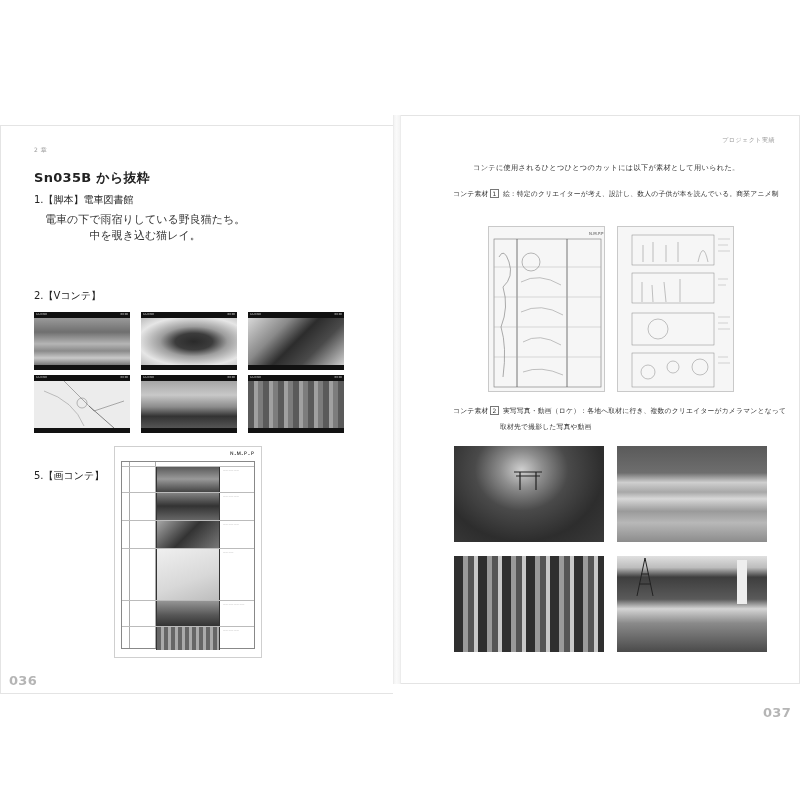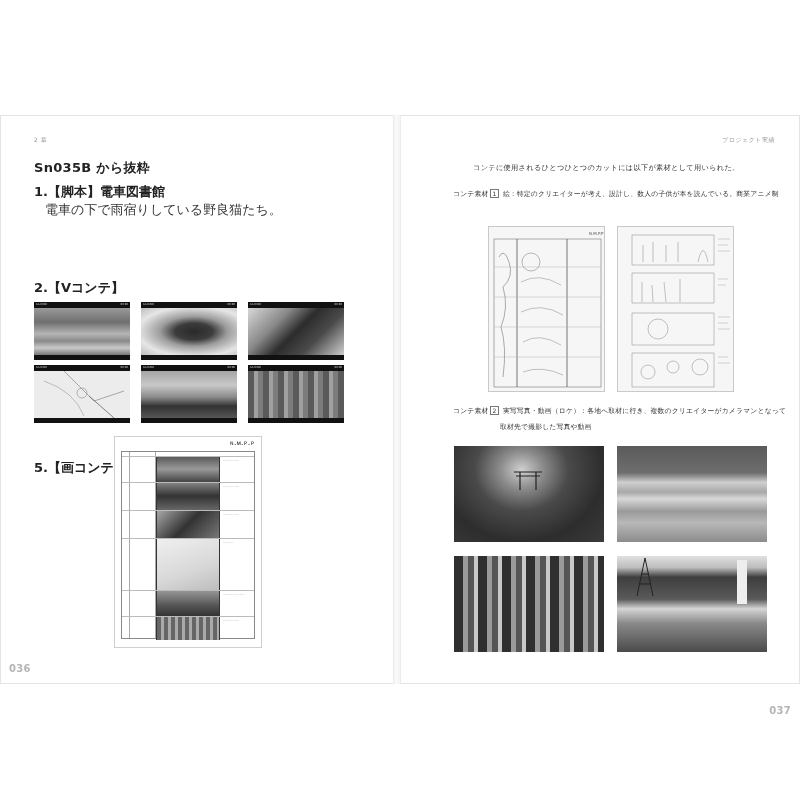--- a/index.html
+++ b/index.html
@@ -1,30 +1,30 @@
 <!DOCTYPE html>
 <html><head>
 <meta charset="utf-8">
 <style>
   * { box-sizing: border-box; margin: 0; padding: 0; }
   html, body { width: 800px; height: 800px; background: #ffffff; overflow: hidden; }
   body { position: relative; font-family: "DejaVu Sans", "Liberation Sans", sans-serif; color: #222; }
 
   .spread { position: absolute; left: 0; top: 115px; width: 800px; height: 569px; }
   .page { position: absolute; top: 0; height: 569px; background: #fff; border: 1px solid #e4e4e4; }
-  .page.left { left: 0; width: 393px; border-right: none; }
+  .page.left { left: 0; width: 393px; border-right: none; margin-top: 10px; }
   .gutter { position: absolute; left: 393px; top: 0; width: 8px; height: 569px; background: linear-gradient(to right, #f3f3f3, #fafafa 40%, #f3f3f3); border-left: 1px solid #ececec; border-right: 1px solid #ececec; }
   .page.right { left: 401px; width: 399px; border-left: none; }
 
   .running-head { position: absolute; font-size: 6px; color: #999; letter-spacing: 0.5px; }
-  .folio { position: absolute; font-size: 10px; color: #b5b5b5; font-weight: bold; letter-spacing: 0.3px; }
+  .folio { position: absolute; font-size: 13px; color: #b5b5b5; font-weight: bold; letter-spacing: 0.3px; }
 
   .title { position: absolute; left: 33px; top: 43px; font-size: 13px; font-weight: bold; color: #222; letter-spacing: 0.3px; }
-  .h2 { position: absolute; font-size: 13px; font-weight: bold; color: #222; }
-  .body-text { position: absolute; left: 44px; top: 86px; font-family: Liberation Sans, sans-serif; font-size: 13px; line-height: 16px; color: #333; text-align: center; }
+  .h2 { position: absolute; font-size: 10px; font-weight: normal; color: #222; }
+  .body-text { position: absolute; left: 44px; top: 86px; font-family: Liberation Mono, monospace; font-size: 11px; line-height: 16px; color: #333; text-align: center; }
 
   .vgrid { position: absolute; left: 33px; top: 186px; width: 312px; display: grid; grid-template-columns: repeat(3, 96px); column-gap: 11px; row-gap: 5px; }
   .vthumb { position: relative; width: 96px; height: 58px; background: #1b1b1b; overflow: hidden; }
   .vthumb .bar-top { position: absolute; left: 0; right: 0; top: 0; height: 6px; background: #111; }
   .vthumb .bar-top span { position: absolute; font-size: 2.6px; color: #ddd; top: 1px; }
   .vthumb .bar-bot { position: absolute; left: 0; right: 0; bottom: 0; height: 5px; background: #111; }
   .vthumb .frame { position: absolute; left: 0; right: 0; top: 6px; bottom: 5px; }
 
   .ekonte { position: absolute; left: 113px; top: 320px; width: 148px; height: 212px; border: 1px solid #cfcfcf; background: #fff; }
   .ekonte .logo { position: absolute; right: 6px; top: 3px; font-size: 5px; font-weight: bold; color: #444; }
@@ -47,20 +47,21 @@
 <div class="spread">
 
   <div class="page left">
     <div class="running-head" style="left:33px; top:20px;">2 章</div>
 
     <div class="title">Sn035B から抜粋</div>
 
     <div class="h2" style="left:33px; top:67px;">1.【脚本】電車図書館</div>
     <div class="body-text">
       <div>電車の下で雨宿りしている野良猫たち。</div>
+      <div>中を覗き込む猫レイ。</div>
     </div>
 
     <div class="h2" style="left:33px; top:163px;">2.【Vコンテ】</div>
 
     <div class="vgrid">
       <div class="vthumb">
         <div class="bar-top">
             <span style="left:2px">Sn-035B</span>
             <span style="right:2px">00:00</span>
           </div>

